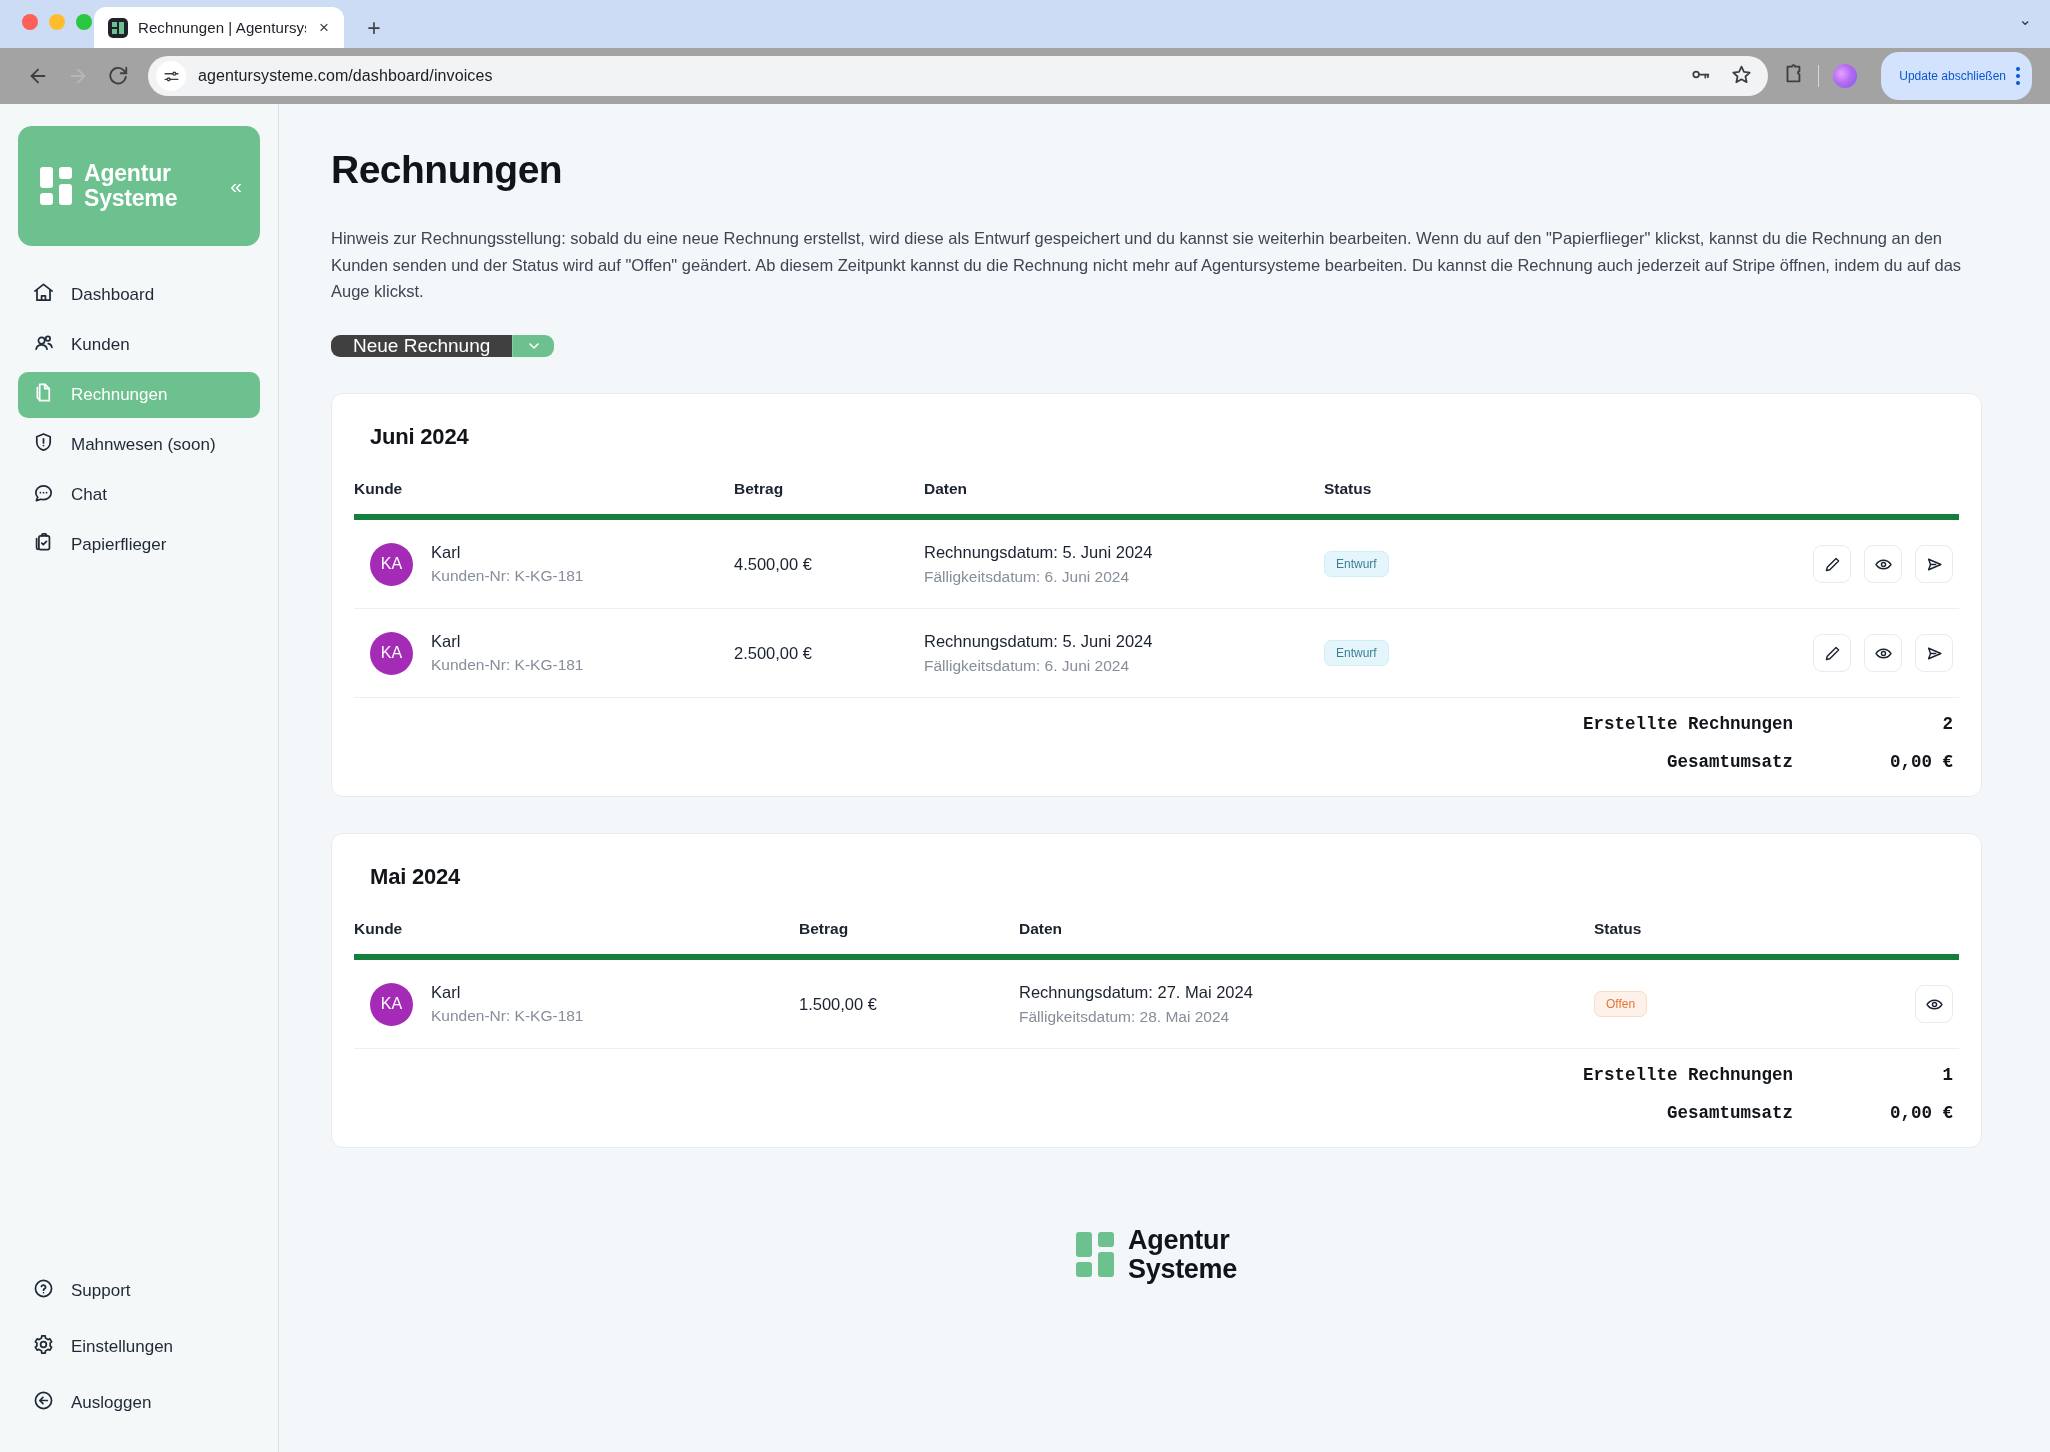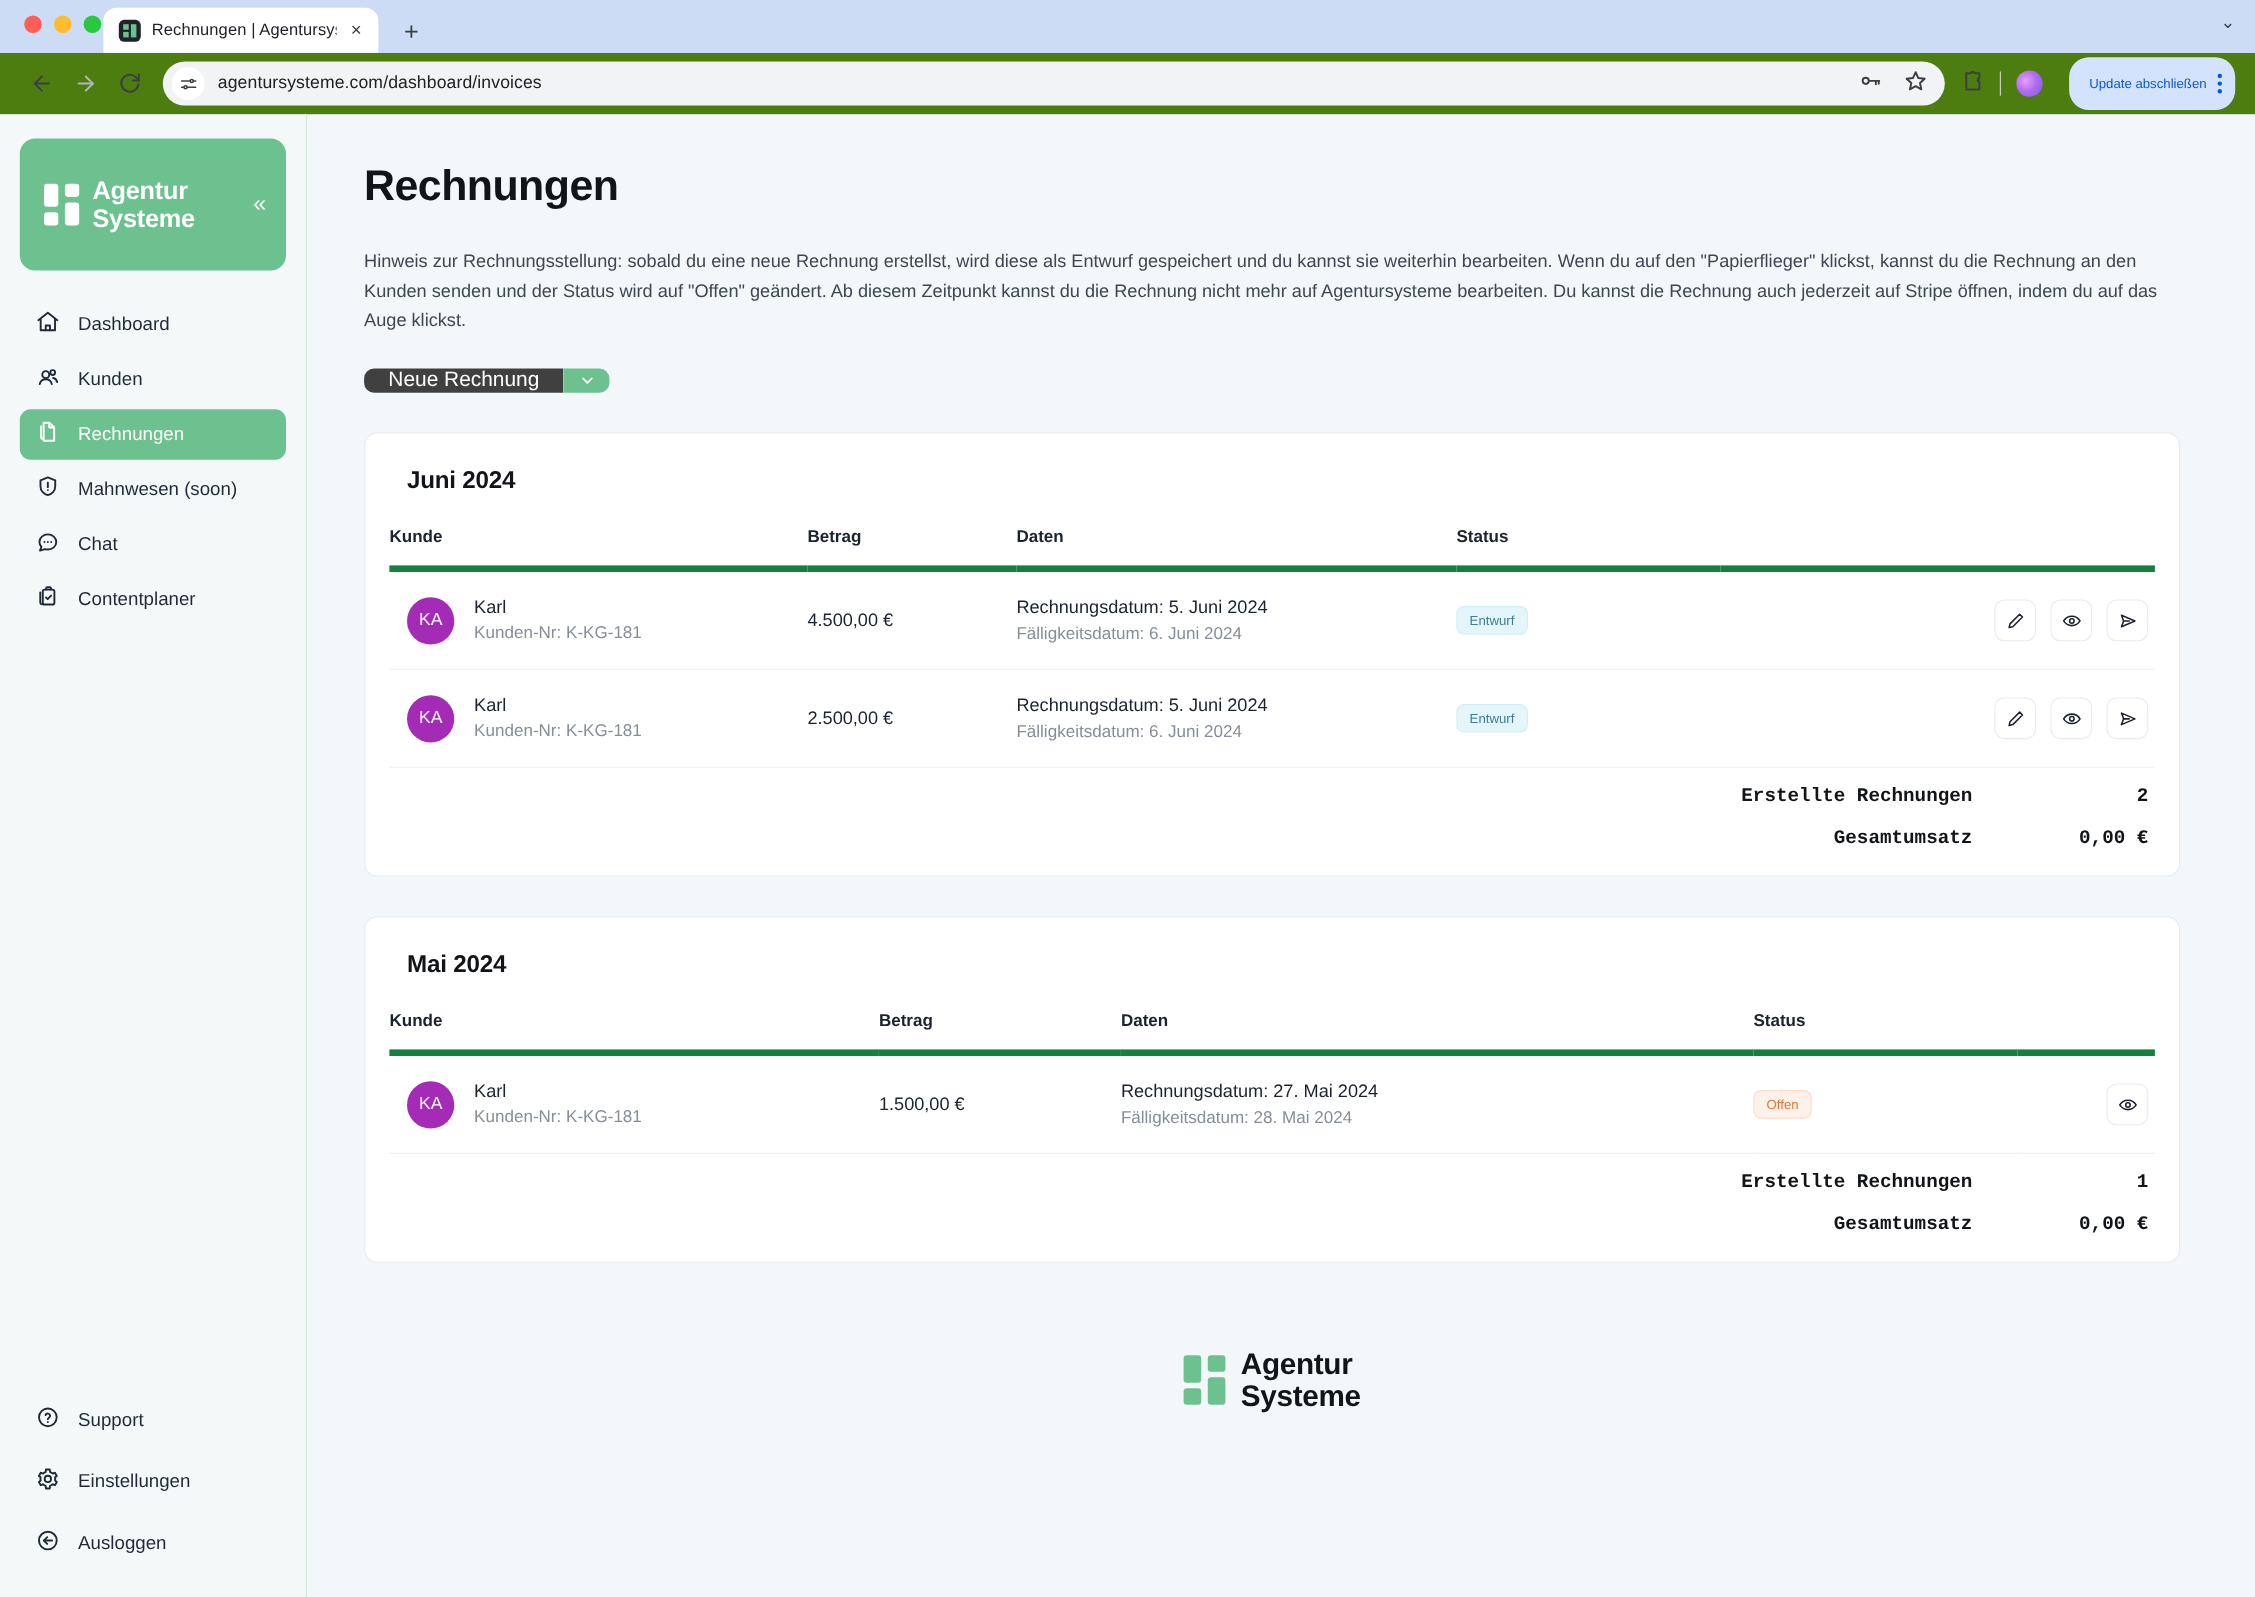--- a/index.html
+++ b/index.html
@@ -29,21 +29,21 @@
   .favicon i.b { left: 11px; top: 4px; width: 5px; height: 12px; }
   .favicon i.c { left: 4px; top: 11px; width: 5px; height: 5px; }
   .tab-title {
     font-size: 15px; color: #20242a; white-space: nowrap; overflow: hidden;
     flex: 1 1 auto; letter-spacing: .1px;
   }
   .tab-close { font-size: 17px; color: #3c4043; width: 20px; text-align: center; cursor: default; }
   .newtab { margin-left: 16px; margin-bottom: 8px; font-size: 23px; color: #3c4043; line-height: 1; width: 28px; text-align: center; }
   .tabstrip-right { position: absolute; right: 18px; top: 10px; font-size: 16px; color: #3c4043; }
 
-  .toolbar { height: 56px; background: #4d7c0f; display: flex; align-items: center; padding: 0 18px; gap: 0; }
+  .toolbar { height: 56px; background: #a3a3a3; display: flex; align-items: center; padding: 0 18px; gap: 0; }
   .navbtn { width: 40px; height: 40px; display: flex; align-items: center; justify-content: center; color: #3c4043; }
   .navbtn svg { width: 22px; height: 22px; }
   .navbtn.dim { color: #b3b6ba; }
   .omnibox {
     flex: 1 1 auto; height: 40px; background: #f1f3f4; border-radius: 20px;
     display: flex; align-items: center; padding: 0 16px 0 8px; margin-left: 10px;
   }
   .omni-left { width: 30px; height: 30px; border-radius: 50%; background: #fff; display: flex; align-items: center; justify-content: center; margin-right: 12px; }
   .omni-left svg { width: 17px; height: 17px; color: #3c4043; }
   .omni-url { font-size: 16px; color: #202124; letter-spacing: .1px; }
@@ -322,21 +322,21 @@
               </svg></span>
           <span>Chat</span>
         </div>
         <div class="navitem">
           <span><svg viewBox="0 0 24 24" fill="none" stroke="currentColor" stroke-width="1.8" stroke-linecap="round" stroke-linejoin="round">
                 <rect x="7.2" y="5.2" width="11" height="14.2" rx="1.8"></rect>
                 <path d="M10.4 5.2V4a1 1 0 0 1 1-1h2.6a1 1 0 0 1 1 1v1.2"></path>
                 <path d="M4.8 8v9.4a1.8 1.8 0 0 0 1.6 1.8"></path>
                 <polyline points="10.2 12.6 11.8 14.2 15.1 10.9"></polyline>
               </svg></span>
-          <span>Contentplaner</span>
+          <span>Papierflieger</span>
         </div>
       </div>
 
       <div class="nav-spacer"></div>
 
       <div class="navlist bottom">
         <div class="navitem">
           <span><svg viewBox="0 0 24 24" fill="none" stroke="currentColor" stroke-width="1.8" stroke-linecap="round" stroke-linejoin="round">
                 <circle cx="12" cy="12" r="8.4"></circle>
                 <path d="M9.8 9.8a2.3 2.3 0 0 1 4.4.8c0 1.5-2.2 1.8-2.2 3.1"></path>

